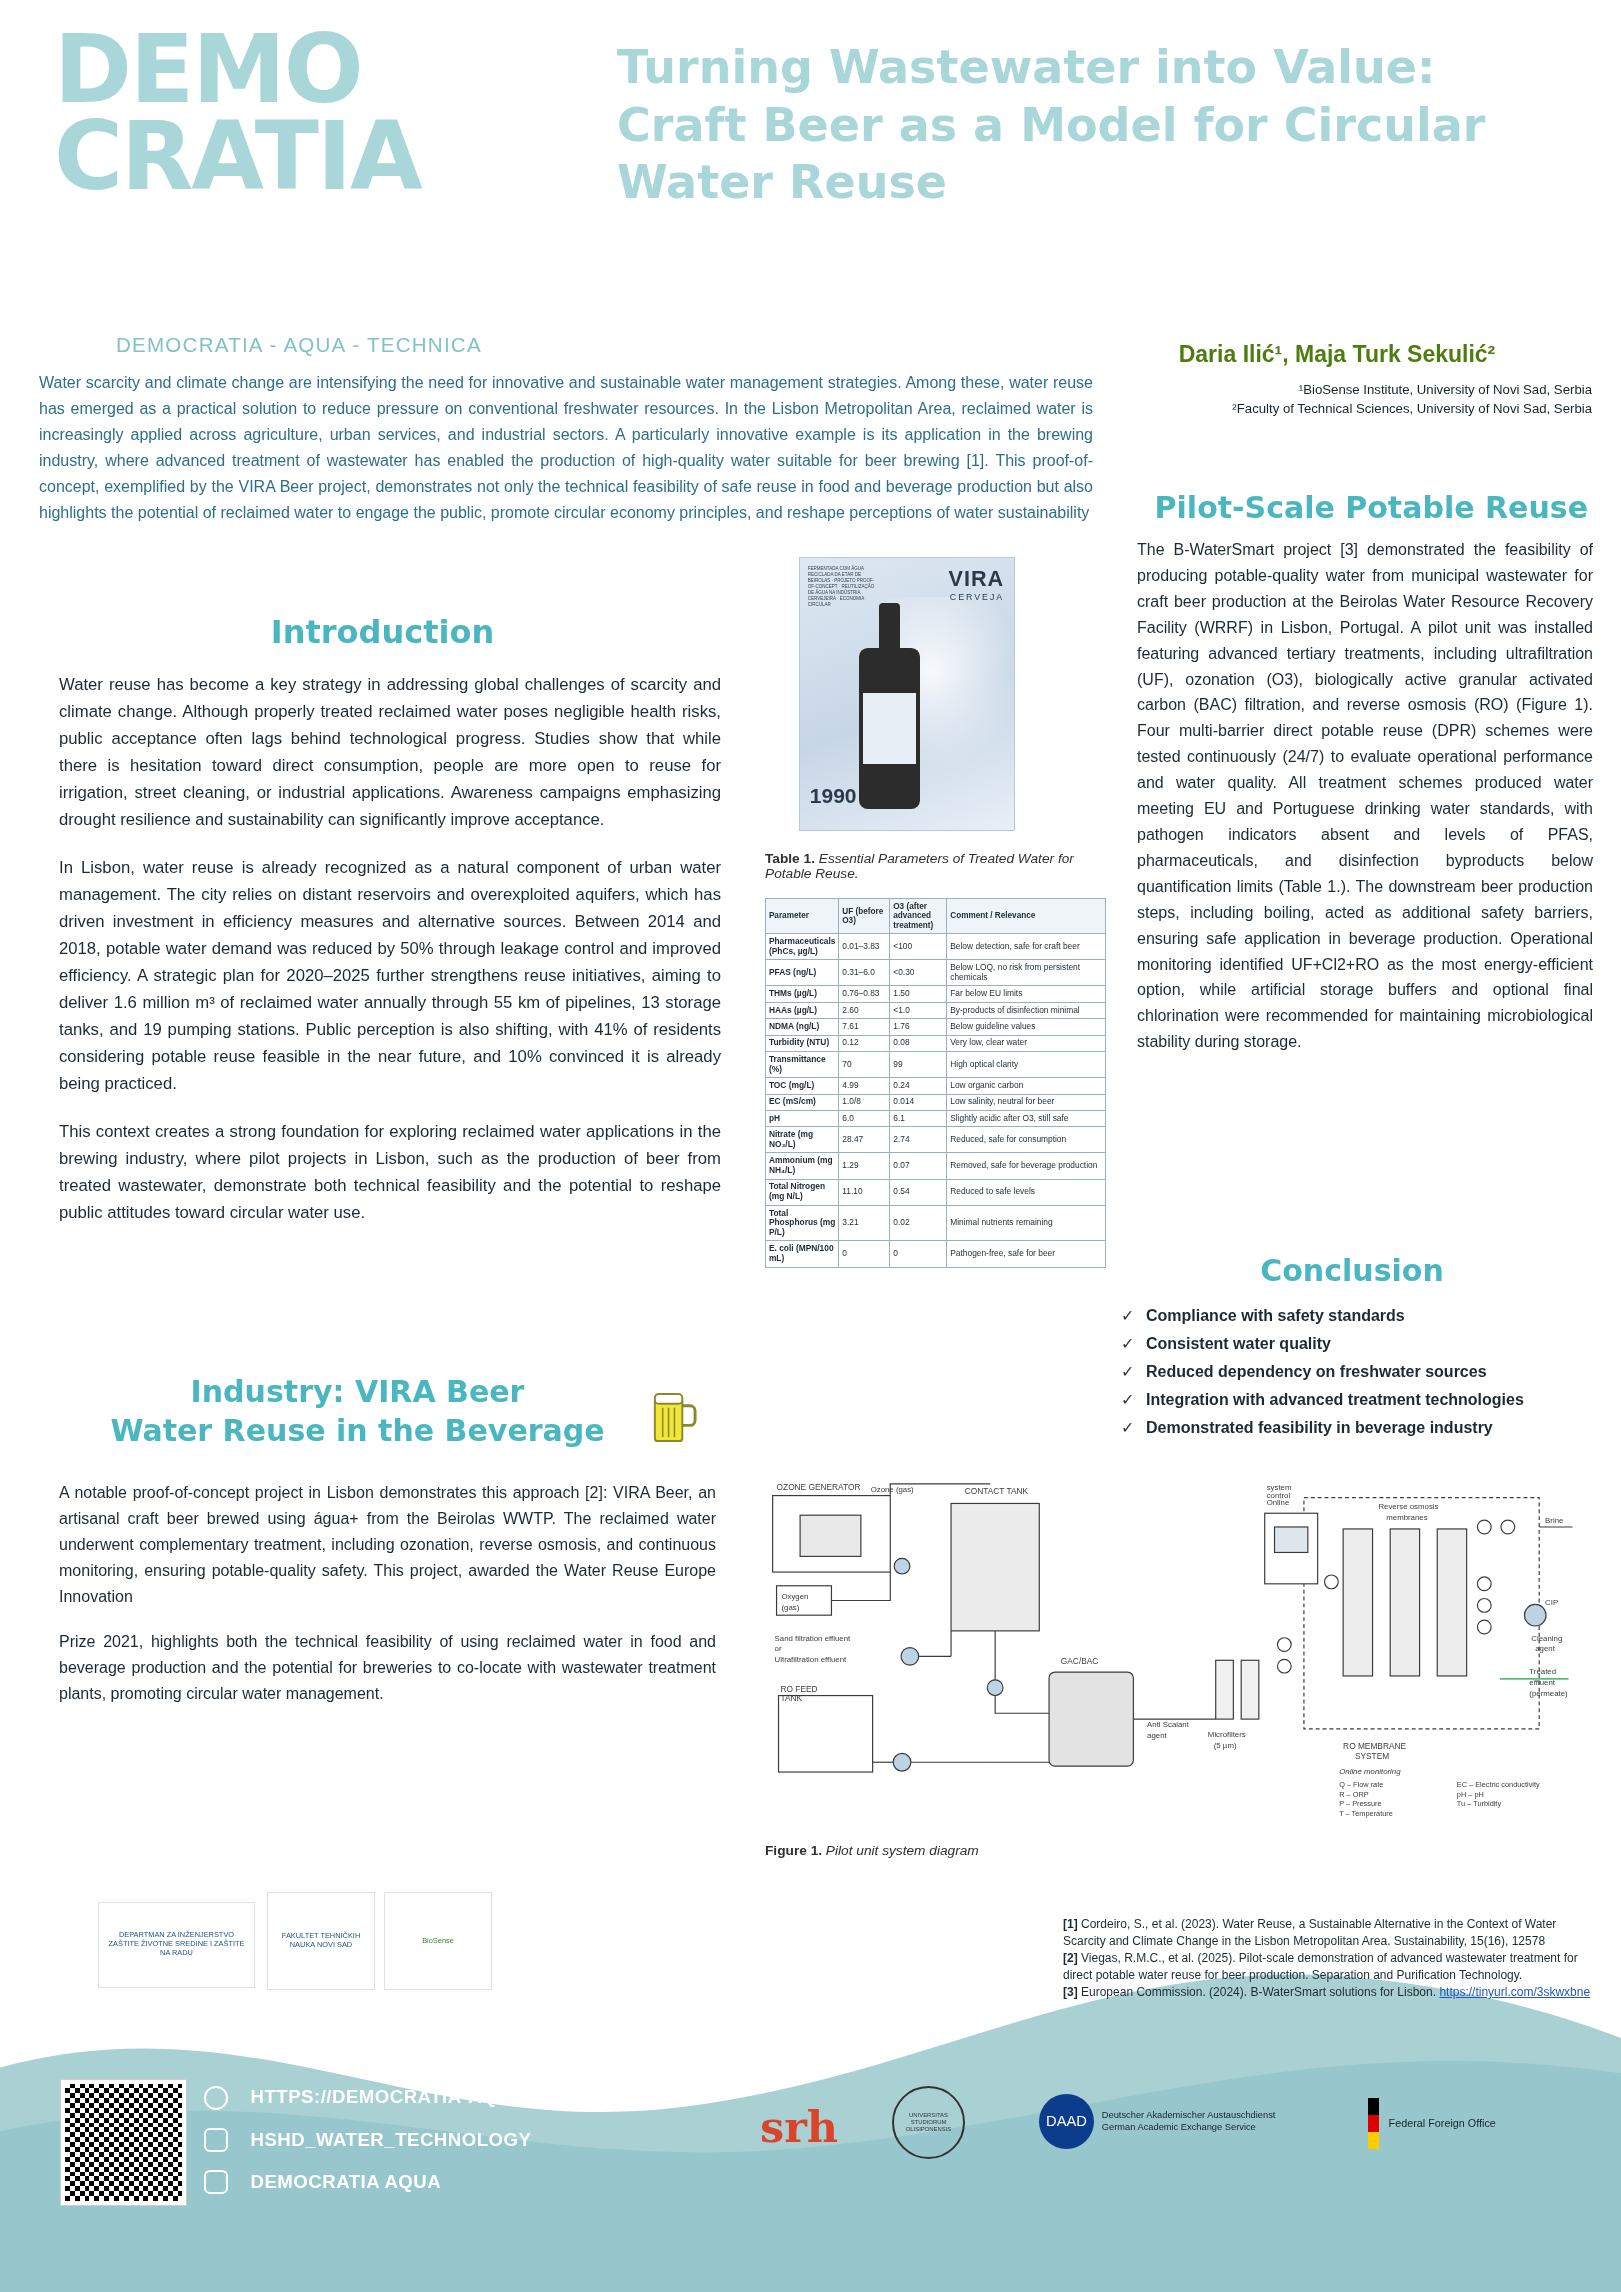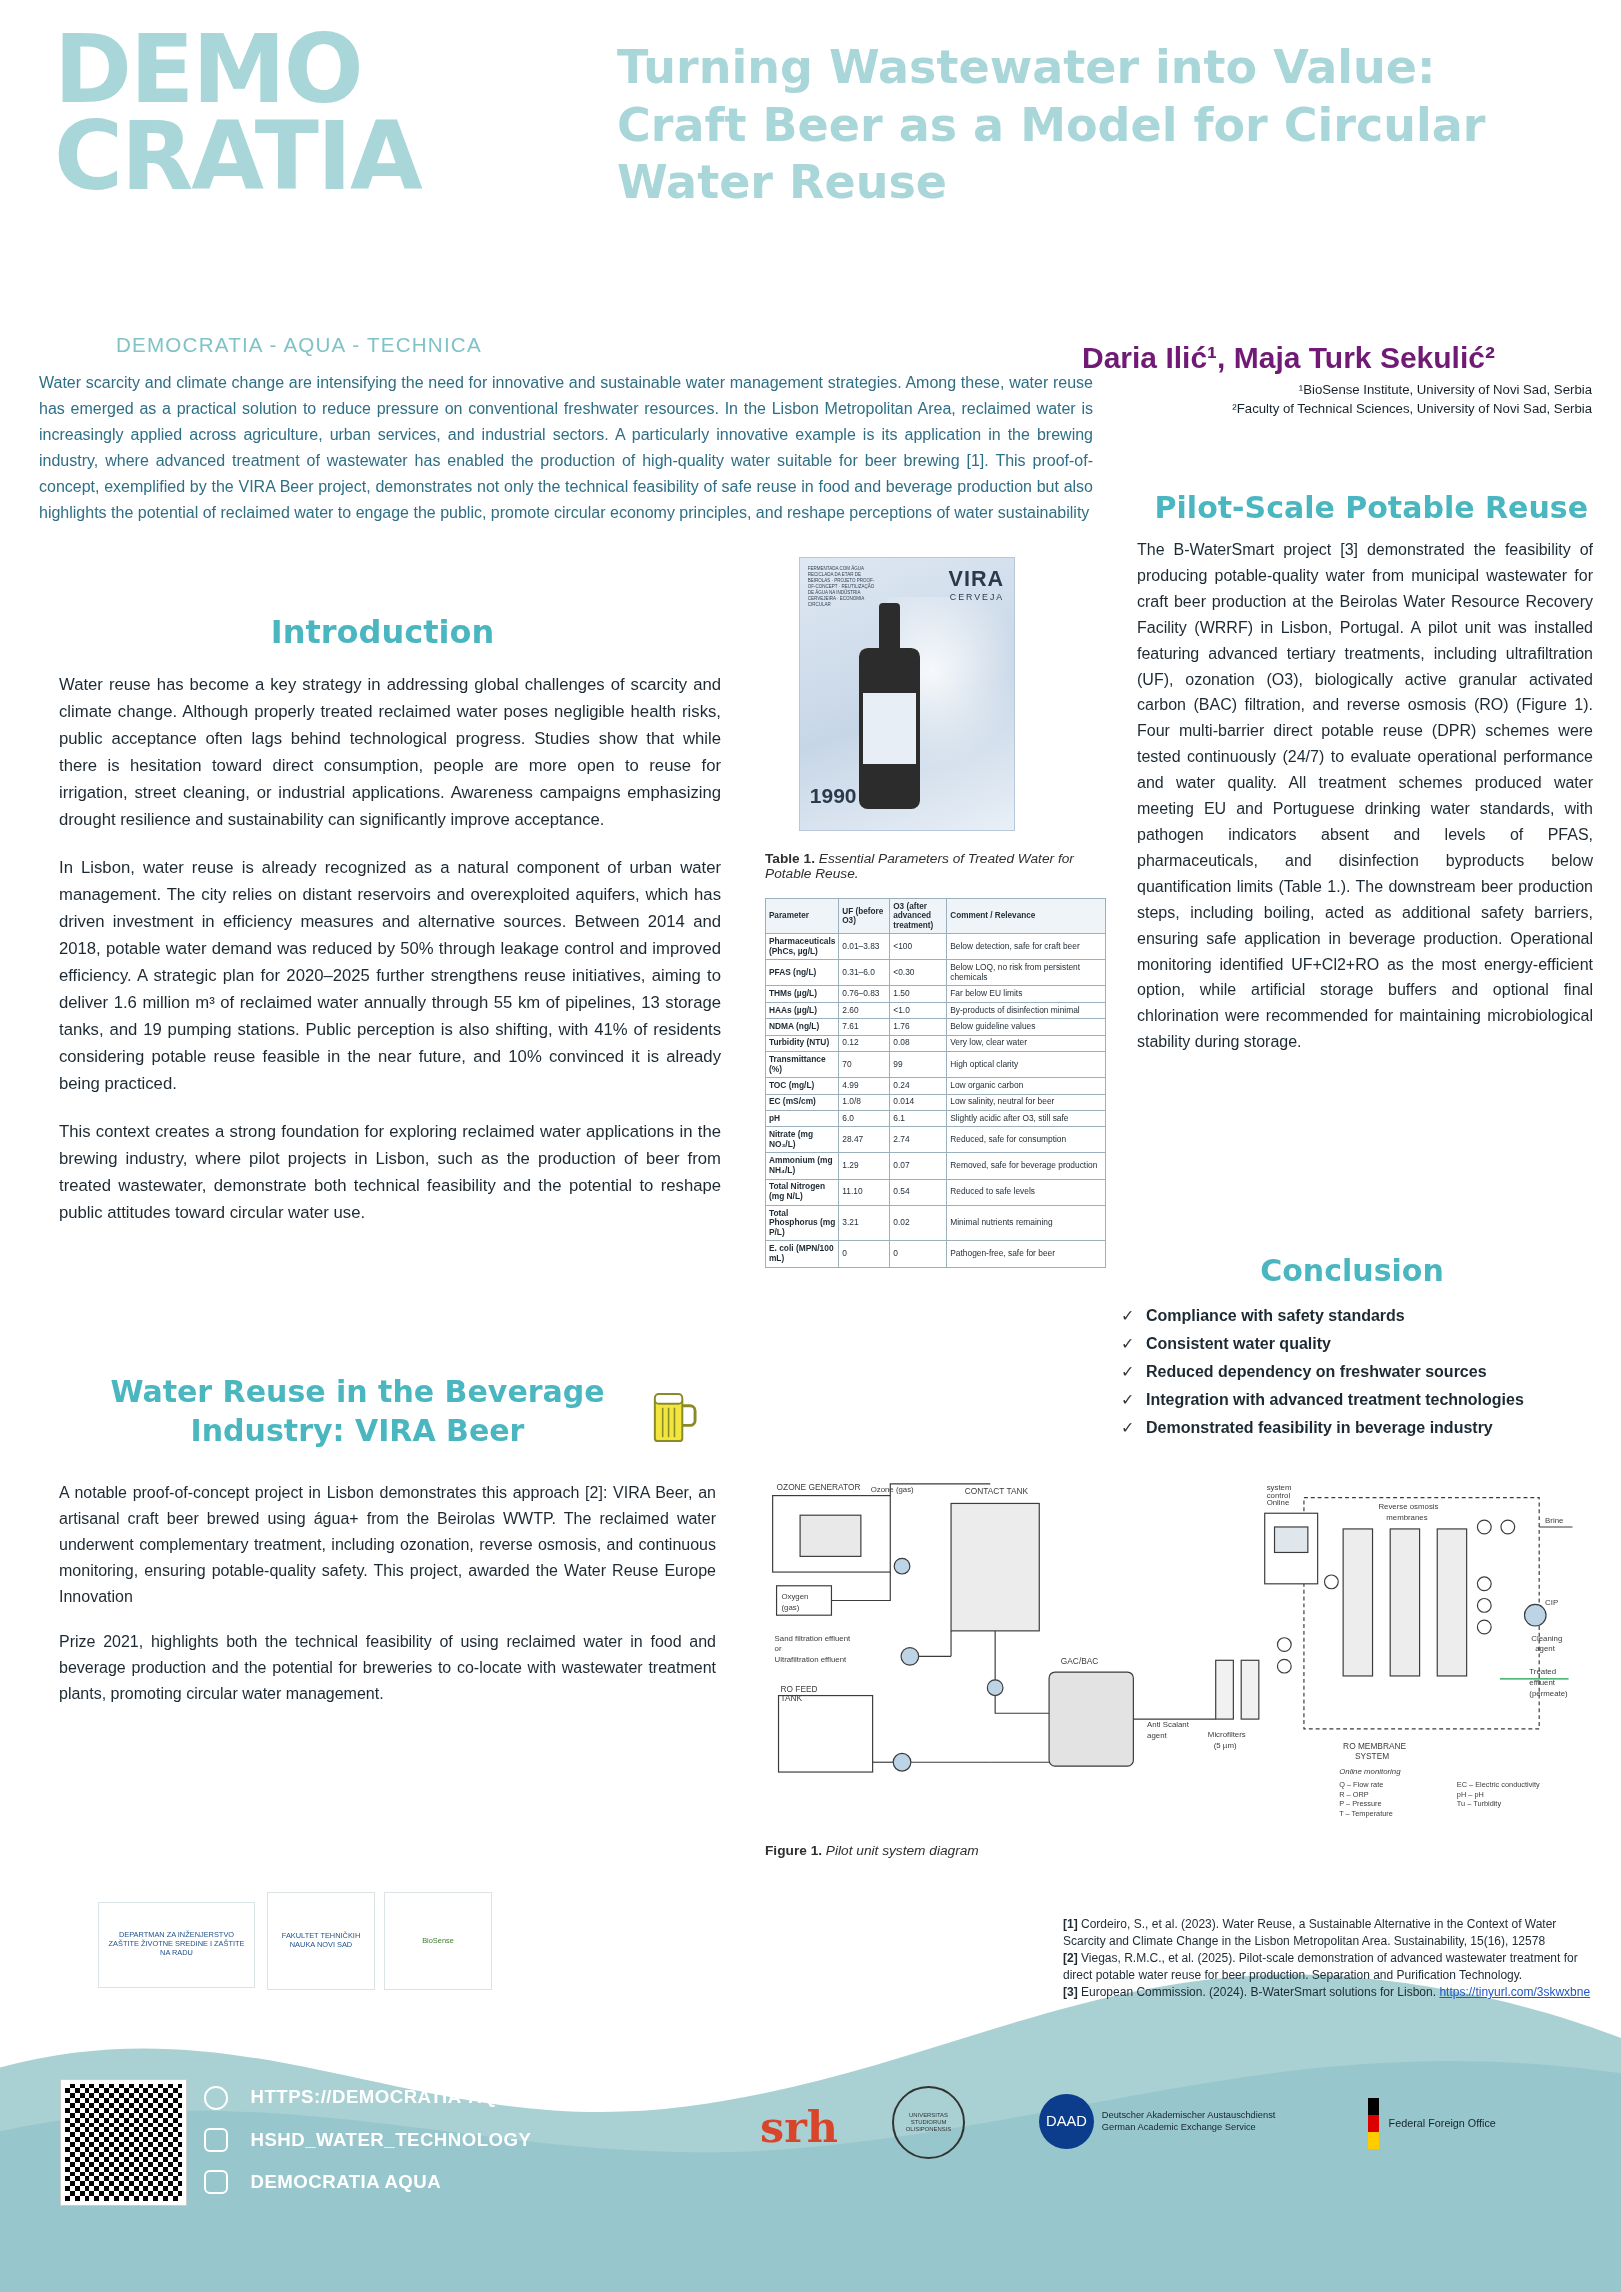--- a/index.html
+++ b/index.html
@@ -32,22 +32,22 @@
     color:#a9d6d8;
     font-family:"DejaVu Sans", sans-serif;
   }
   .brandline {
     position:absolute; left:116px; top:333px;
     font-size:20.6px; letter-spacing:1.2px;
     color:#7fc3c7; font-weight:normal;
   }
   .authors {
     position:absolute; right:29px; top:341px; width:510px;
-    text-align:left;
-    font-size:30px; font-weight:bold; color:#701a75;
+    text-align:center;
+    font-size:23px; font-weight:bold; color:#4d7c0f;
   }
   .affil {
     position:absolute; right:29px; top:380px; width:549px;
     text-align:right; font-size:13.2px; line-height:1.45; color:#17232b;
   }
 
   .abstract {
     position:absolute; left:39px; top:370px; width:1054px;
     font-size:16px; line-height:1.62;
     text-align:justify; color:#2e6f86;
@@ -209,22 +209,22 @@
   <div class="abstract">Water scarcity and climate change are intensifying the need for innovative and sustainable water management strategies. Among these, water reuse has emerged as a practical solution to reduce pressure on conventional freshwater resources. In the Lisbon Metropolitan Area, reclaimed water is increasingly applied across agriculture, urban services, and industrial sectors. A particularly innovative example is its application in the brewing industry, where advanced treatment of wastewater has enabled the production of high-quality water suitable for beer brewing [1]. This proof-of-concept, exemplified by the VIRA Beer project, demonstrates not only the technical feasibility of safe reuse in food and beverage production but also highlights the potential of reclaimed water to engage the public, promote circular economy principles, and reshape perceptions of water sustainability</div>
 
   <div class="h-sec intro-h">Introduction</div>
   <div class="intro-body">
     <p>Water reuse has become a key strategy in addressing global challenges of scarcity and climate change. Although properly treated reclaimed water poses negligible health risks, public acceptance often lags behind technological progress. Studies show that while there is hesitation toward direct consumption, people are more open to reuse for irrigation, street cleaning, or industrial applications. Awareness campaigns emphasizing drought resilience and sustainability can significantly improve acceptance.</p>
     <p>In Lisbon, water reuse is already recognized as a natural component of urban water management. The city relies on distant reservoirs and overexploited aquifers, which has driven investment in efficiency measures and alternative sources. Between 2014 and 2018, potable water demand was reduced by 50% through leakage control and improved efficiency. A strategic plan for 2020–2025 further strengthens reuse initiatives, aiming to deliver 1.6 million m³ of reclaimed water annually through 55 km of pipelines, 13 storage tanks, and 19 pumping stations. Public perception is also shifting, with 41% of residents considering potable reuse feasible in the near future, and 10% convinced it is already being practiced.</p>
     <p>This context creates a strong foundation for exploring reclaimed water applications in the brewing industry, where pilot projects in Lisbon, such as the production of beer from treated wastewater, demonstrate both technical feasibility and the potential to reshape public attitudes toward circular water use.</p>
   </div>
 
   <div class="h-sec wr-h">
+    <div>Industry: VIRA Beer</div>
     <div>Water Reuse in the Beverage</div>
-    <div>Industry: VIRA Beer</div>
   </div>
   <svg class="beer-icon" viewBox="0 0 52 60">
     <rect x="8" y="8" width="28" height="44" rx="3" fill="#f2e63c" stroke="#8a8a2a" stroke-width="2"></rect>
     <rect x="8" y="4" width="28" height="10" rx="4" fill="#ffffff" stroke="#8a8a2a" stroke-width="2"></rect>
     <path d="M36 16 h8 a5 5 0 0 1 5 5 v10 a5 5 0 0 1 -5 5 h-8" fill="none" stroke="#8a8a2a" stroke-width="3"></path>
     <line x1="16" y1="18" x2="16" y2="48" stroke="#8a8a2a" stroke-width="1.6"></line>
     <line x1="22" y1="18" x2="22" y2="48" stroke="#8a8a2a" stroke-width="1.6"></line>
     <line x1="28" y1="18" x2="28" y2="48" stroke="#8a8a2a" stroke-width="1.6"></line>
   </svg>
   <div class="wr-body">

